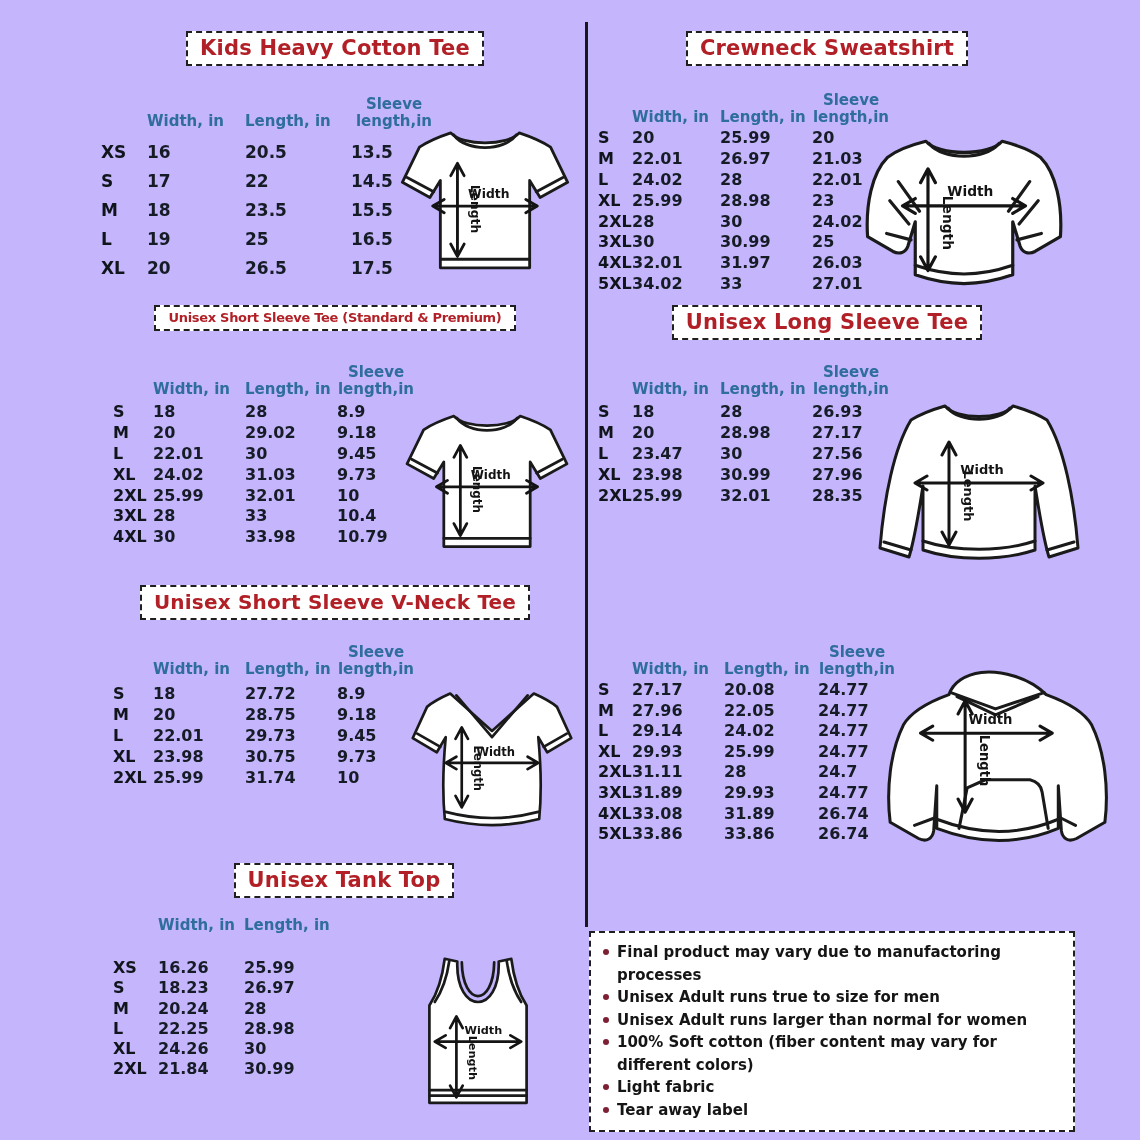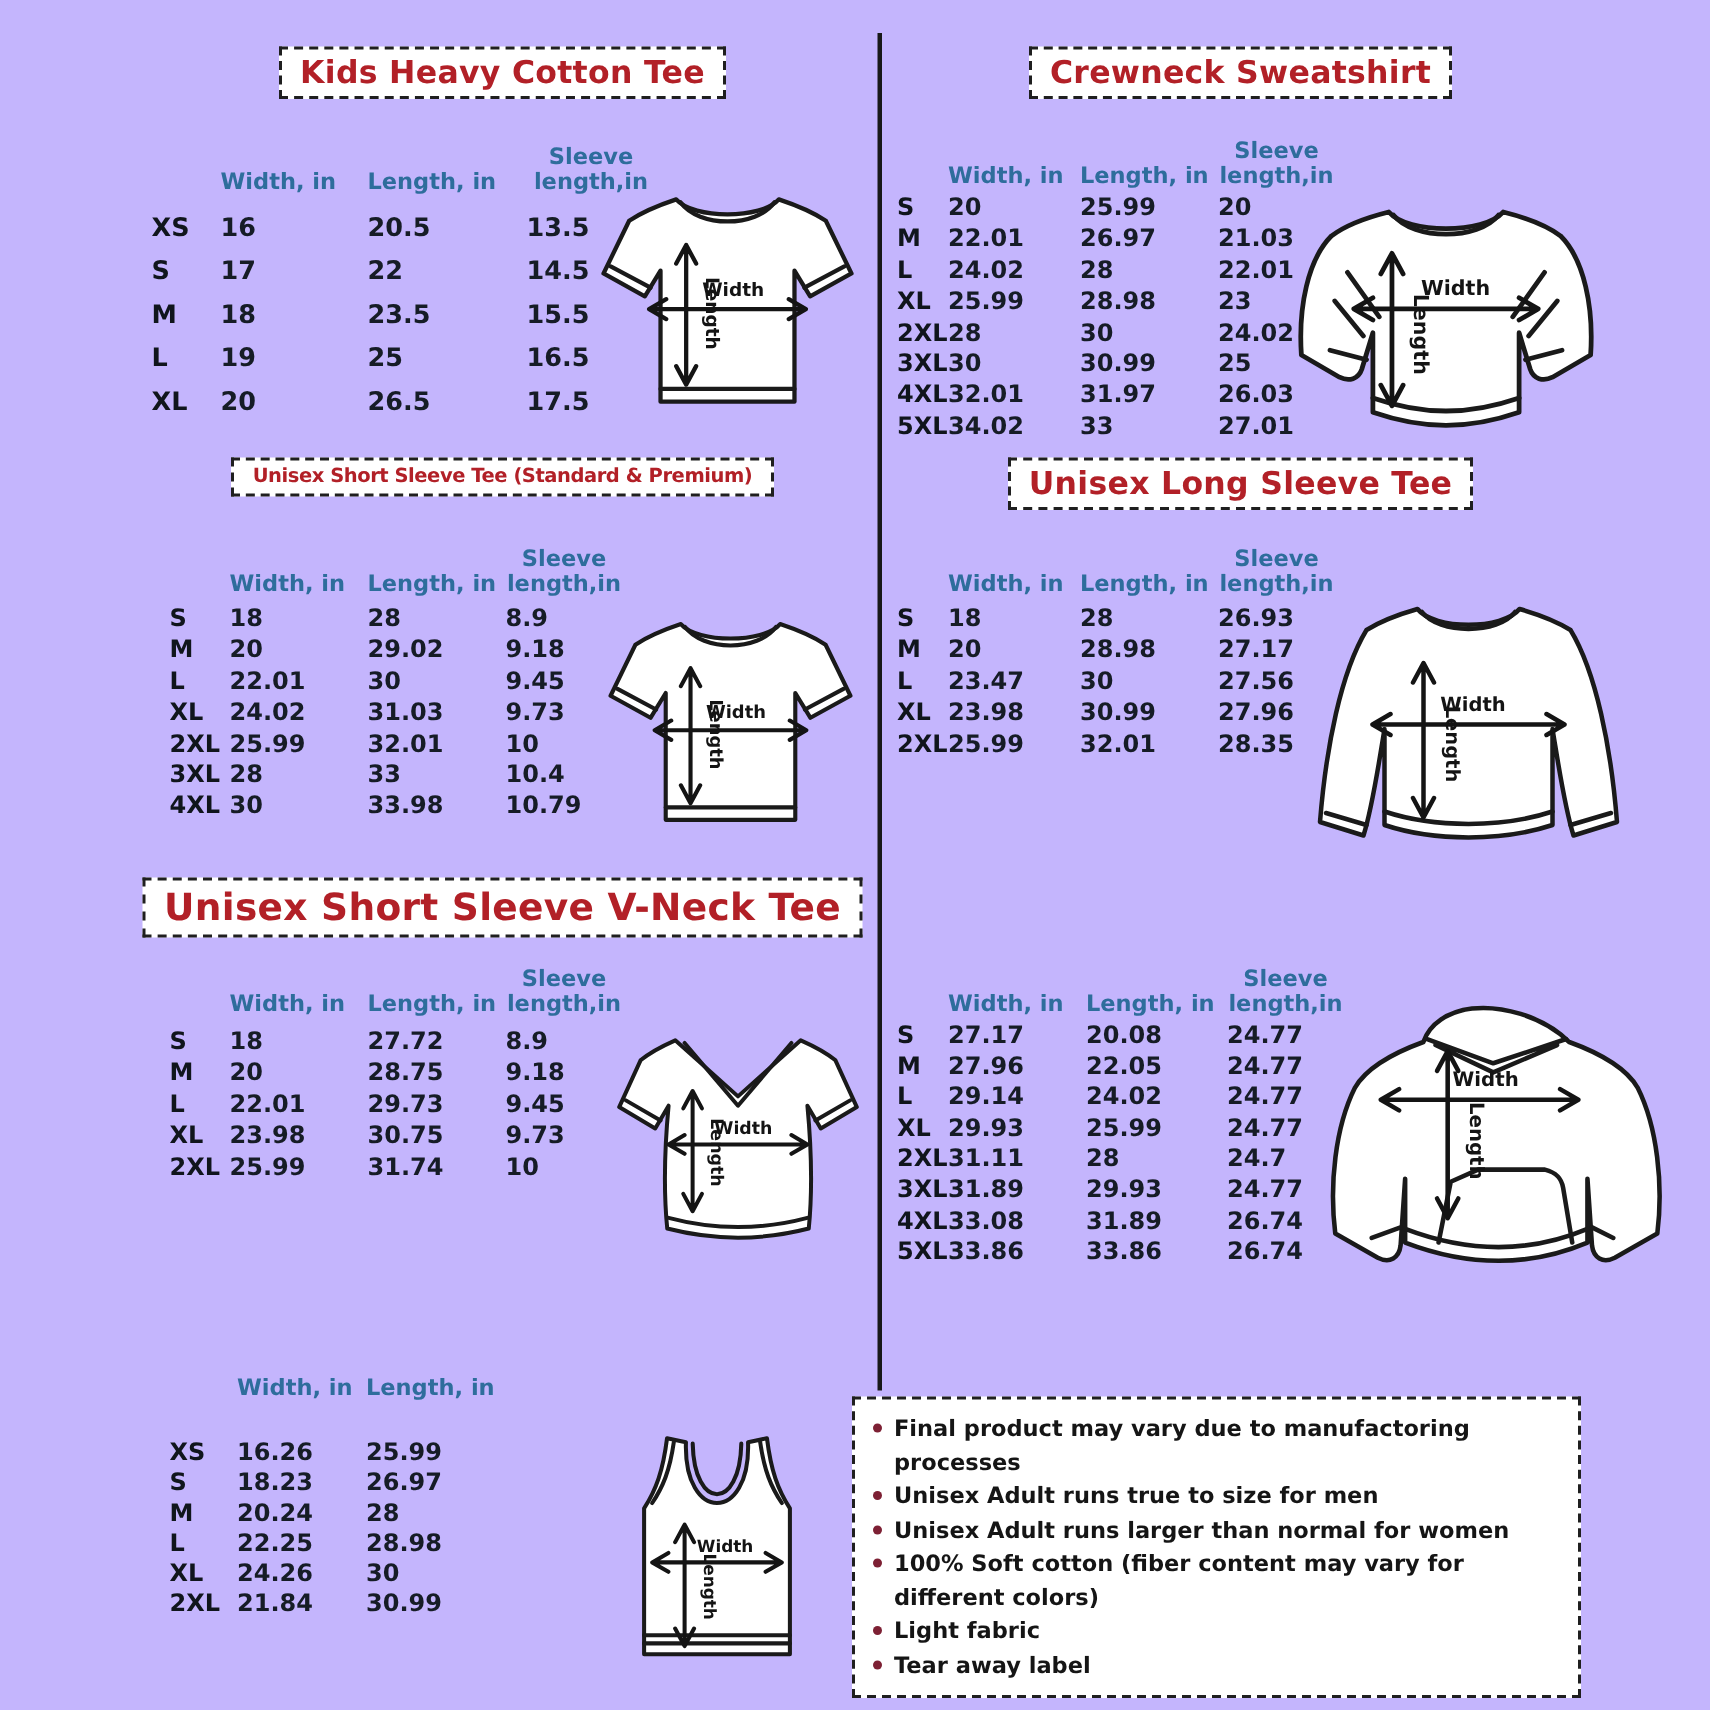--- a/index.html
+++ b/index.html
@@ -10,41 +10,41 @@
   .divider { position:absolute; left:585px; top:22px; width:3px; height:905px; background:#181818; }
 
   .panel { position:absolute; }
   .title-row { text-align:center; margin-top:3px; }
   .title-box {
     display:inline-block; border:2px dashed #1f1f1f; background:#fff;
     padding:3px 12px 4px; font-weight:bold; font-size:21px; color:#b22027;
     letter-spacing:.2px; white-space:nowrap;
   }
   .panel-std .title-box { font-size:13px; letter-spacing:-.3px; }
-  .panel-vneck .title-box { font-size:25px; }
+  .panel-vneck .title-box { font-size:20px; }
   .panel-tank .title-row { padding-left:18px; }
 
   .tbl { position:absolute; font-weight:bold; color:#161c26; }
   .thead {
     display:grid; grid-template-columns:var(--cols); align-items:end;
     color:#2e6d9c; font-size:15px; height:var(--headh,50px); margin-bottom:var(--headmb,0px);
   }
   .th { line-height:17px; white-space:nowrap; }
   .th.sleeve { text-align:center; white-space:pre-line; }
   .tbody { }
   .trow { display:grid; grid-template-columns:var(--cols); height:var(--rowh,21px); font-size:16px; }
   .panel-kids .trow { font-size:17px; }
   .td { white-space:nowrap; }
   .td.c0 { color:#10151c; }
 
   figure.fig { position:absolute; margin:0; }
   svg text { font-family:"DejaVu Sans","Liberation Sans",sans-serif; }
 
   .notes {
-    position:absolute; left:568px; top:931px; width:460px;
+    position:absolute; left:589px; top:931px; width:460px;
     border:2px dashed #1f1f1f; background:#fff; padding:8px 10px 9px 12px;
   }
   .note { display:flex; gap:8px; align-items:flex-start; font-size:15px; font-weight:bold; color:#151515; line-height:22.5px; }
   .bullet { width:6px; height:6px; border-radius:50%; background:#7d2034; margin-top:8px; flex:none; }
 </style>
 </head>
 <body>
 
 <div class="page">
   <div class="divider"></div>
@@ -462,20 +462,23 @@
           <path d="M46,76 L172,76 M56,69 L44,76 L56,83 M162,69 L174,76 L162,83"></path>
           <path d="M88,46 L88,152 M81,57 L88,44 L95,57 M81,141 L88,154 L95,141"></path>
         </g>
         <text x="113" y="67" text-anchor="middle" font-size="13" font-weight="bold" fill="#141414">Width</text>
         <text x="103" y="103" text-anchor="middle" font-size="13" font-weight="bold" fill="#141414" transform="rotate(90 103 103)">Length</text>
       </svg>
     </figure>
   </section>
 
   <section class="panel panel-tank" style="left:85px; top:860px; width:500px; height:275px;">
+    <div class="title-row">
+      <span class="title-box">Unisex Tank Top</span>
+    </div>
     <div class="tbl" style="left:28px; top:46px; --cols:45px 86px 100px; --rowh:20.3px; --headh:28px; --headmb:24px;">
       <div class="thead">
         <div class="th c0"></div>
         <div class="th c1">Width, in</div>
         <div class="th c2">Length, in</div>
       </div>
       <div class="tbody">
           <div class="trow">
             <div class="td c0">XS</div>
             <div class="td c1">16.26</div>

